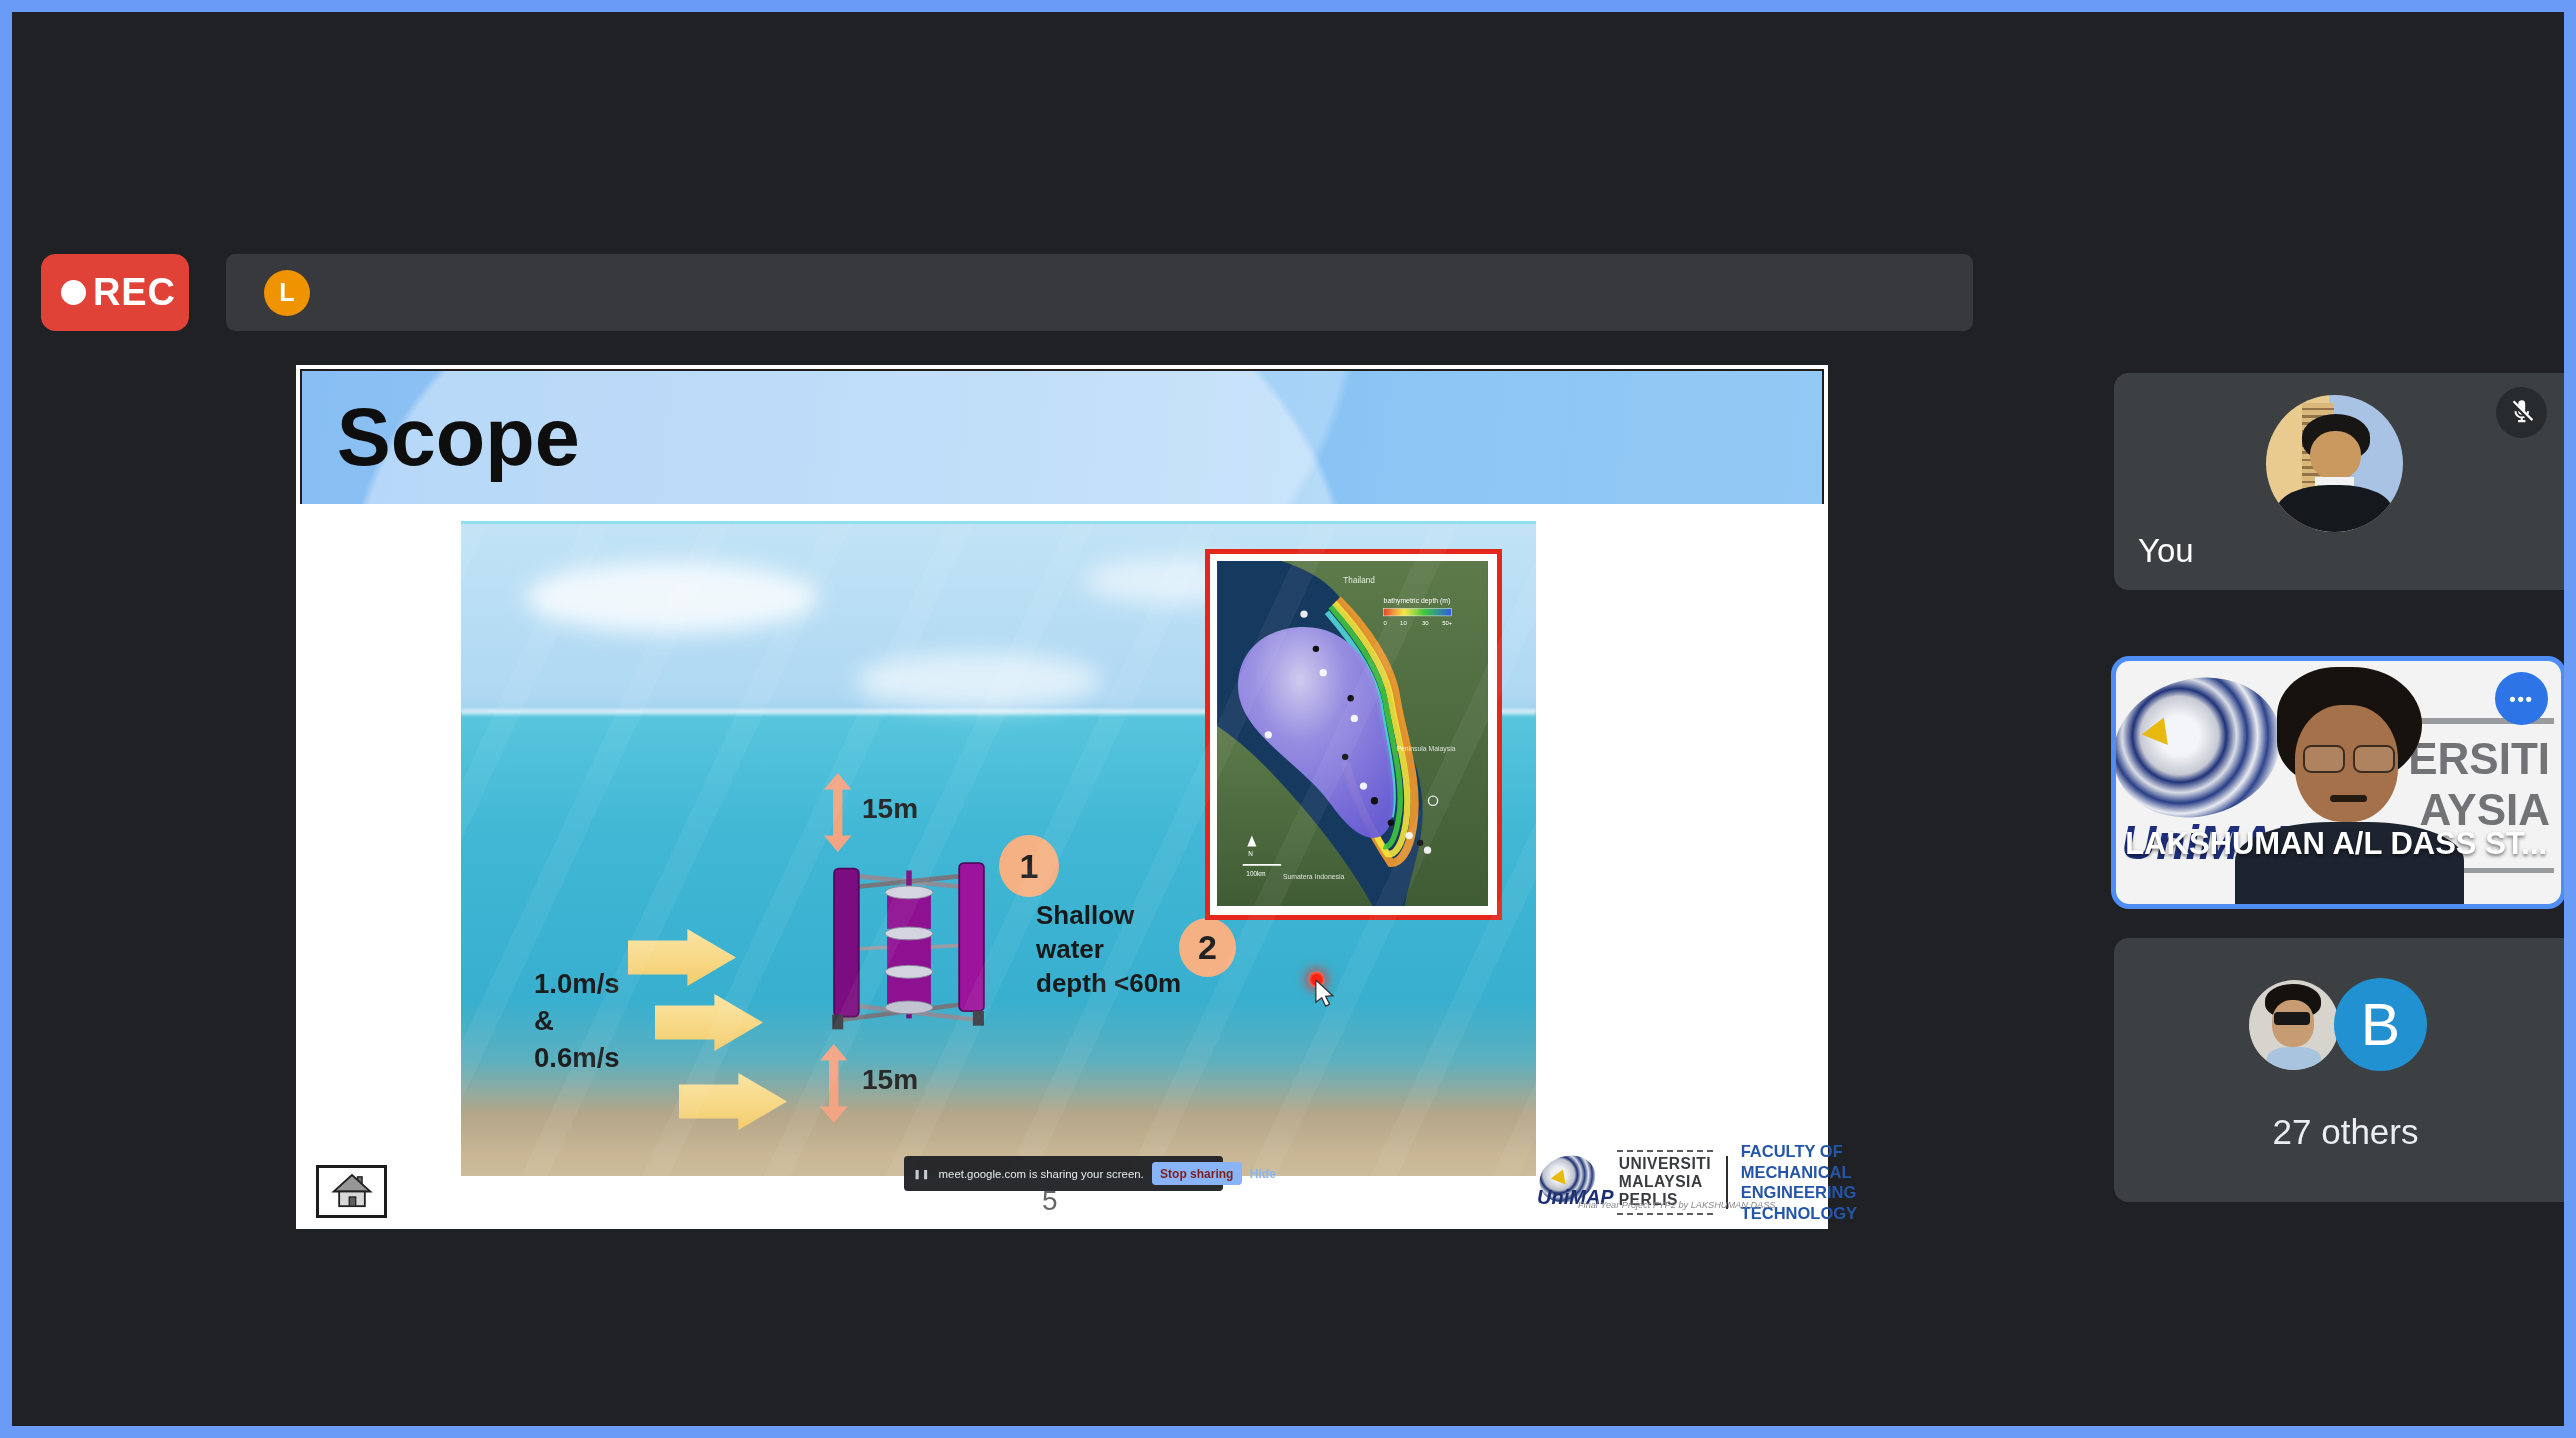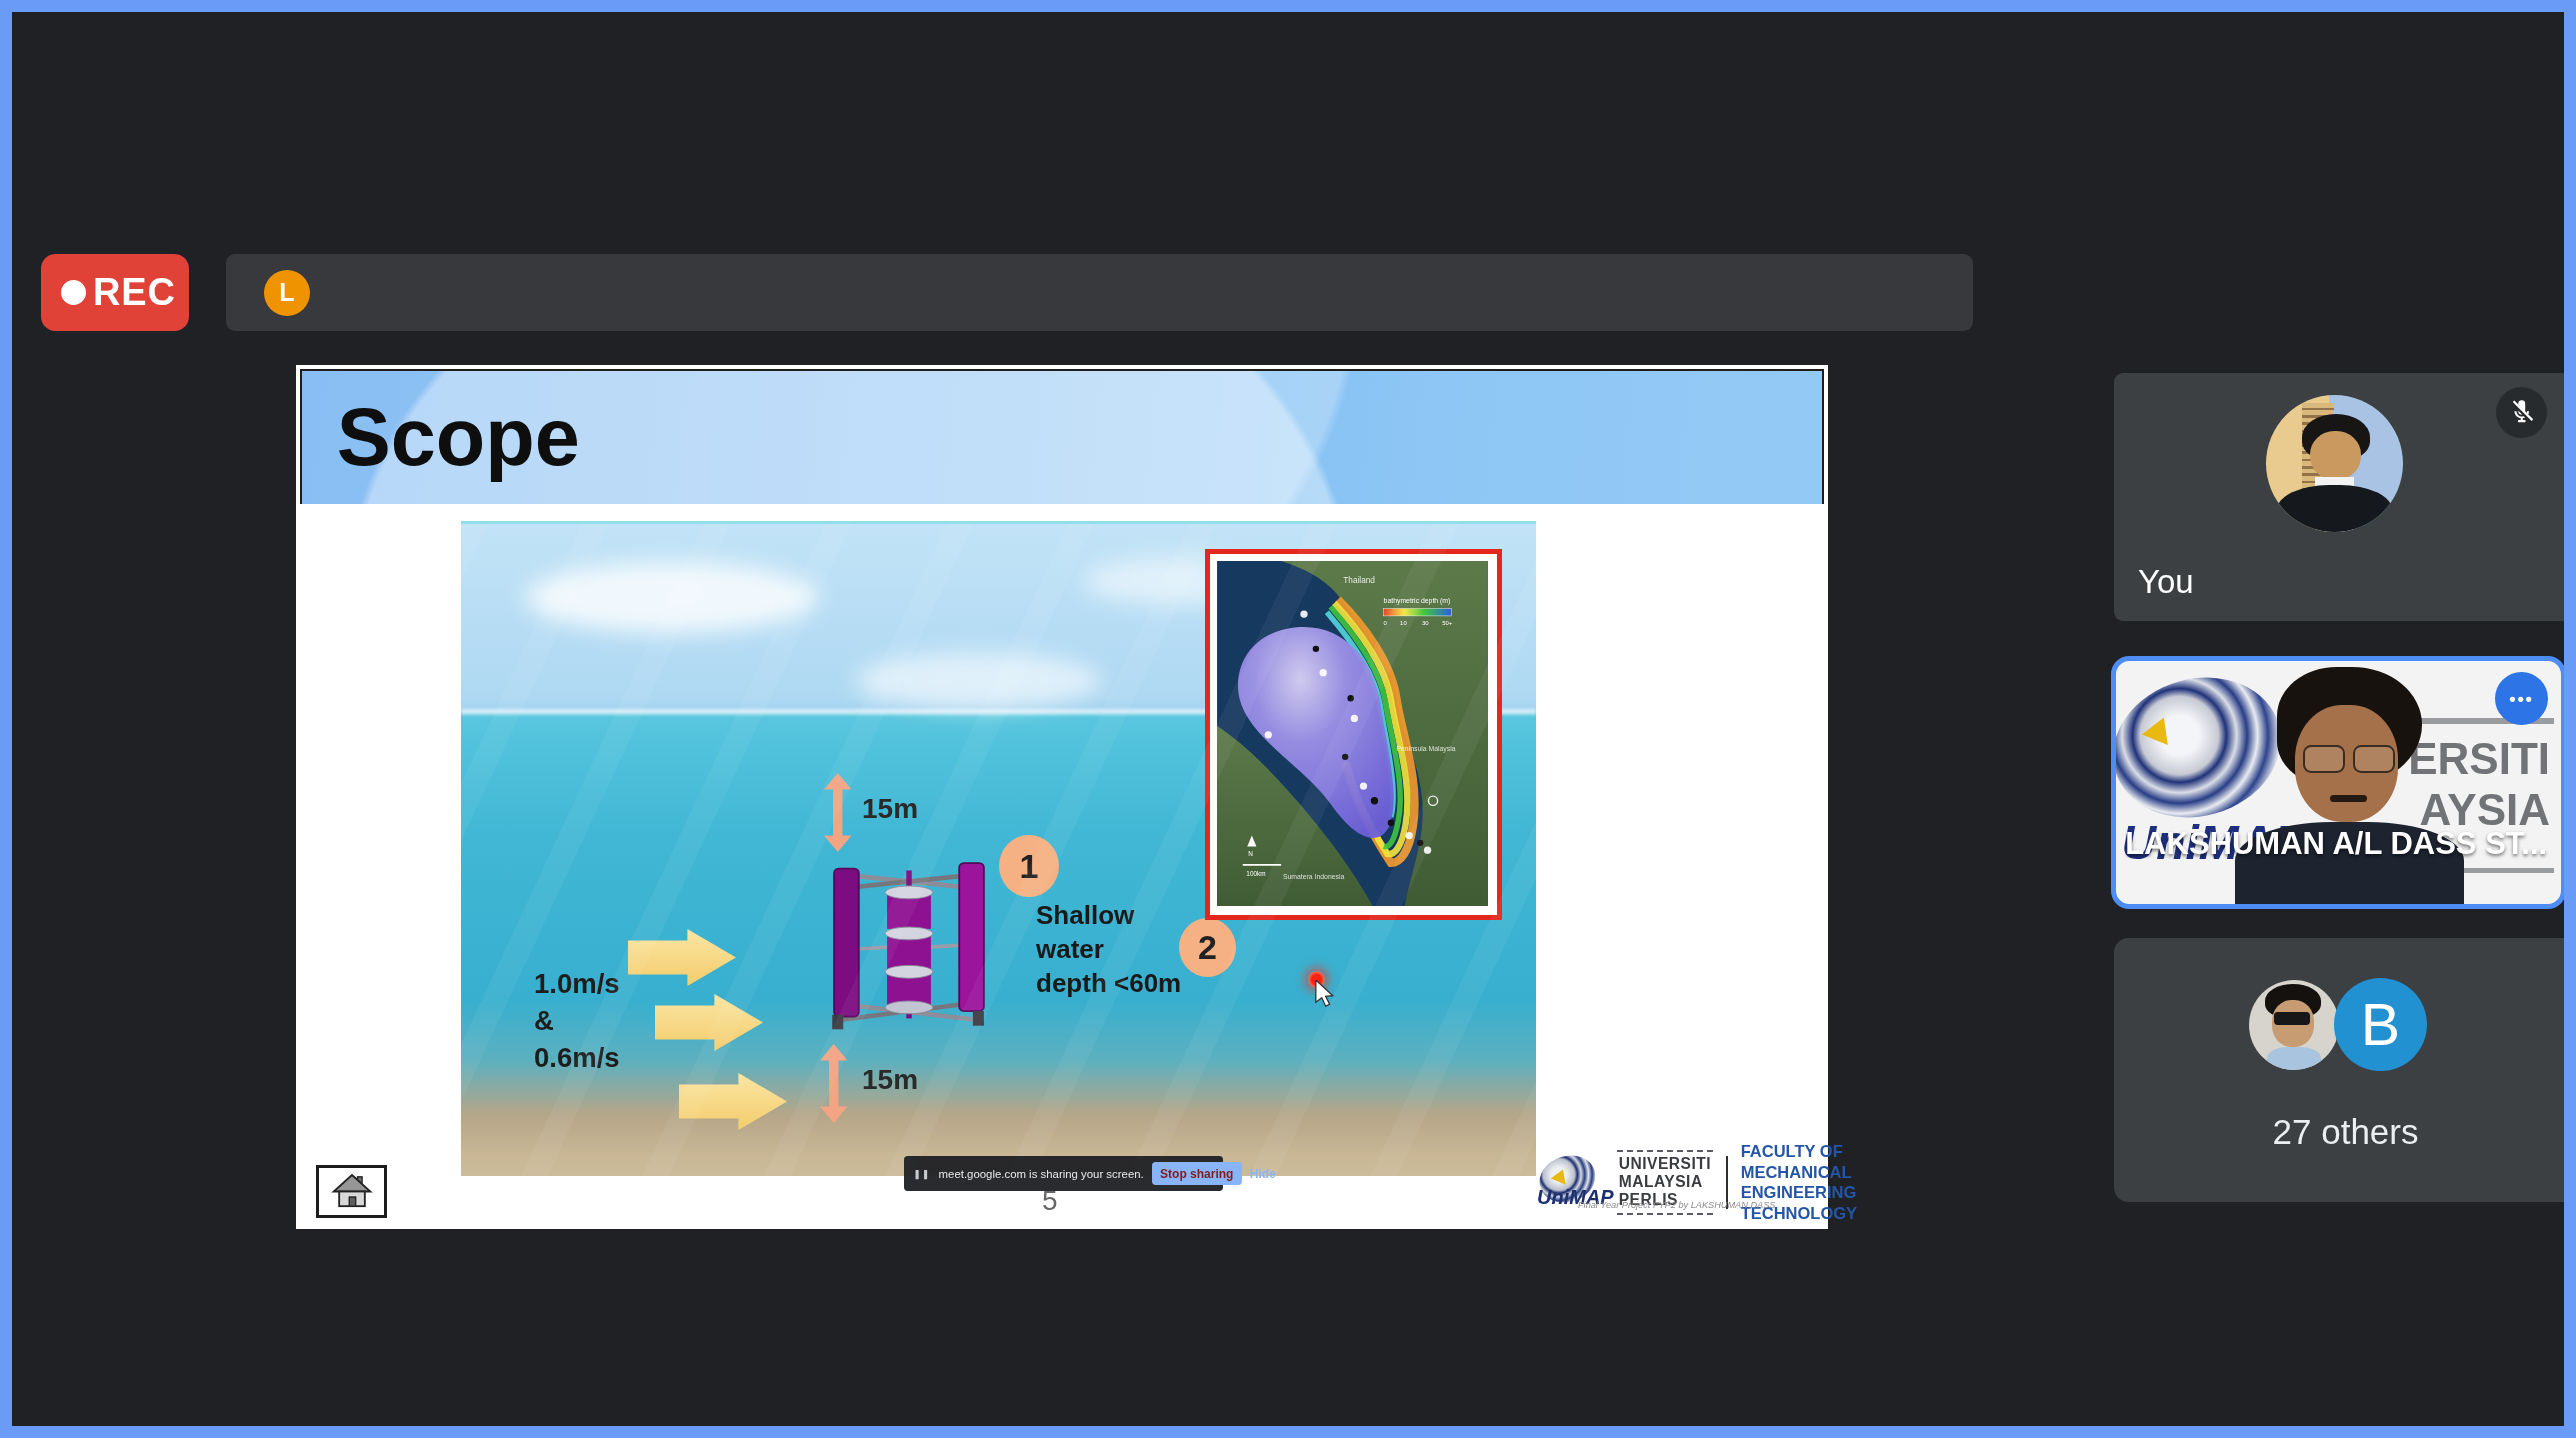--- a/index.html
+++ b/index.html
@@ -107,21 +107,21 @@
   .pause-glyph{ color:#c8cbd0; font-size:9.2px; letter-spacing:0.9px; }
   .share-msg{ color:#e8eaed; font-size:11.4px; white-space:nowrap; }
   .stop-btn{ background:#8ab4f8; color:#7f1d1d; font-size:12px; font-weight:600; border:none;
     border-radius:3.7px; padding:4.6px 8.2px; cursor:pointer; white-space:nowrap; }
   .hide-btn{ color:#8ab4f8; font-size:12px; font-weight:700; cursor:pointer; }
 
   .page-num{ position:absolute; left:746px; top:820px; font-size:28px; color:#666; }
 
   
   .tile{ position:absolute; background:#3c4043; border-radius:14.6px; cursor:pointer; }
-  .tile-you{ left:2102px; top:361px; width:463px; height:248px;border-radius:9px; }
+  .tile-you{ left:2102px; top:361px; width:463px; height:217px; }
   .tile-label{ position:absolute; left:24px; bottom:20px; color:#fff; font-size:33px; font-weight:500; }
 
   .you-avatar{ position:absolute; left:152px; top:22px; width:137px; height:137px; border-radius:50%;
     overflow:hidden; background:linear-gradient(90deg,#e9cb90 0 46%, #a9c3e4 46% 100%); }
   .you-building{ position:absolute; left:26%; top:6%; width:24%; height:66%;
     background:repeating-linear-gradient(180deg,#d9b87c 0 4.6px, #93744a 4.6px 7.3px); }
   .you-hair{ position:absolute; left:26%; top:14%; width:50%; height:34%; background:#171614; border-radius:50% 50% 42% 42%; }
   .you-face{ position:absolute; left:32%; top:26%; width:37%; height:36%; background:#c9995f; border-radius:48%; }
   .you-shirt{ position:absolute; left:36%; top:60%; width:28%; height:40%; background:#f2f2f2; }
   .you-suit{ position:absolute; left:8%; top:66%; width:84%; height:40%; background:#15181d; border-radius:45% 45% 0 0; }

